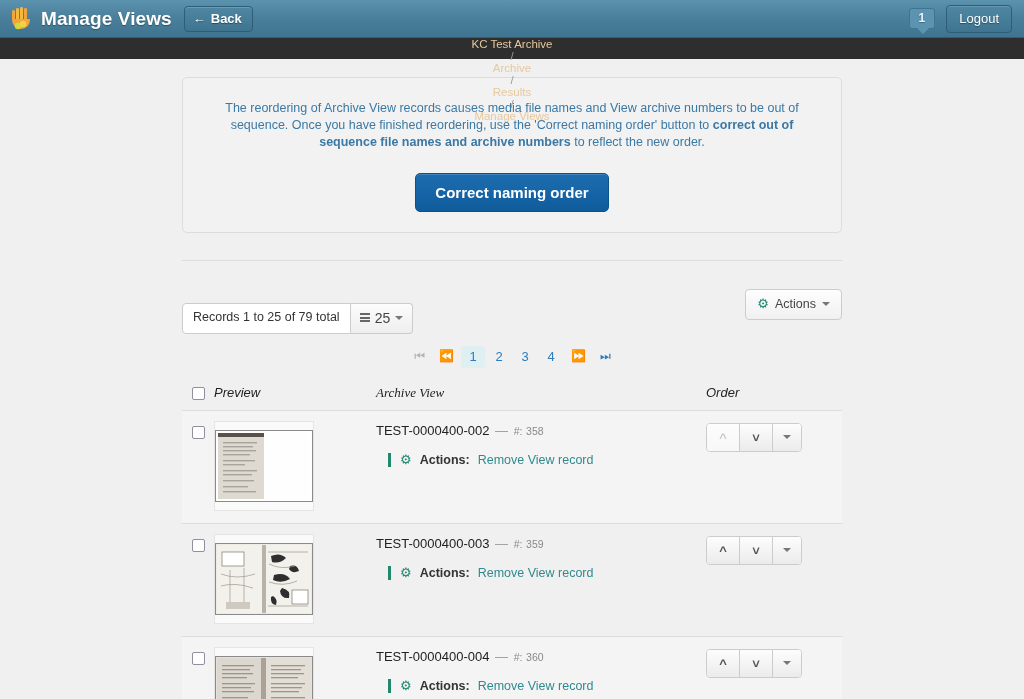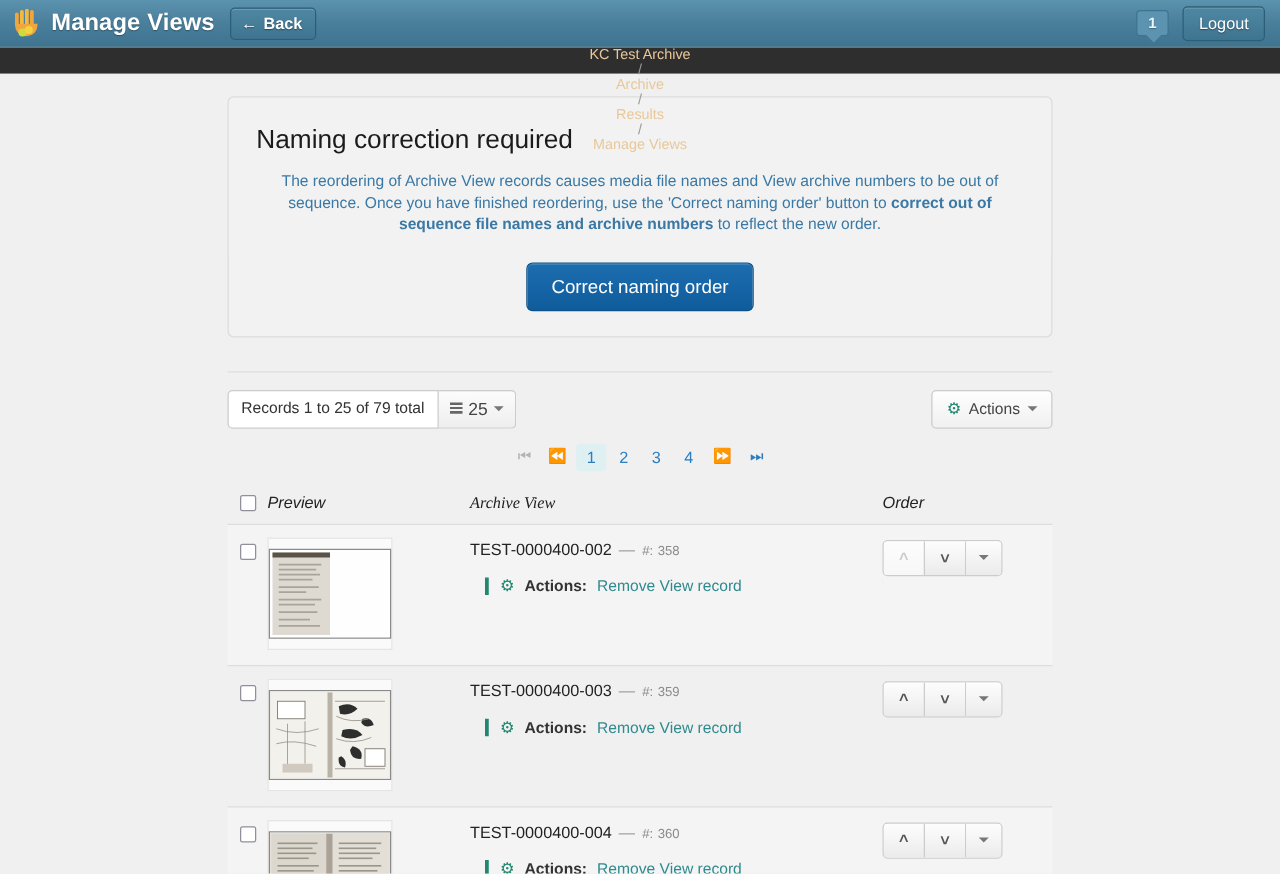--- a/index.html
+++ b/index.html
@@ -143,35 +143,36 @@
   .alert-btn-wrap { text-align: center; margin-top: 22px; }
   .btn-primary {
     background: linear-gradient(to bottom, #1d6daf, #0f5c9c);
     border: 1px solid #0d5287;
     border-radius: 5px;
     color: #fff;
     font-size: 15px;
     padding: 10px 19px;
     cursor: pointer;
     box-shadow: inset 0 1px 0 rgba(255,255,255,.16);
+    font-weight: bold;
   }
 
   
   .hr {
     border: 0;
     border-top: 1px solid #dddddd;
     margin: 27px 0 14px;
   }
 
   
   .toolbar {
     display: flex;
     align-items: center;
   }
-  .records-group { display: flex; }
+  .records-group { display: flex; margin-top: 28px; }
   .records-count {
     background: #ffffff;
     border: 1px solid #cccccc;
     border-radius: 4px 0 0 4px;
     padding: 6px 10px 7px;
     font-size: 12.5px;
     color: #333;
     white-space: nowrap;
   }
   .per-page-btn {
@@ -372,21 +373,20 @@
   <span class="crumb-sep">/</span>
   <span class="crumb">Results</span>
   <span class="crumb-sep">/</span>
   <span class="crumb last">Manage Views</span>
 </div>
 
 <div class="page">
   <div class="content">
 
     <div class="alert-panel">
-      <h1 class="alert-title">Naming correction required</h1>
       <p class="alert-text"><span>The reordering of Archive View records causes media file names and View archive numbers to be out of sequence. Once you have finished reordering, use the 'Correct naming order' button to </span><b>correct out of sequence file names and archive numbers</b><span> to reflect the new order.</span></p>
       <div class="alert-btn-wrap">
         <button class="btn-primary">Correct naming order</button>
       </div>
     </div>
 
     <hr class="hr">
 
     <div class="toolbar">
       <div class="records-group">

